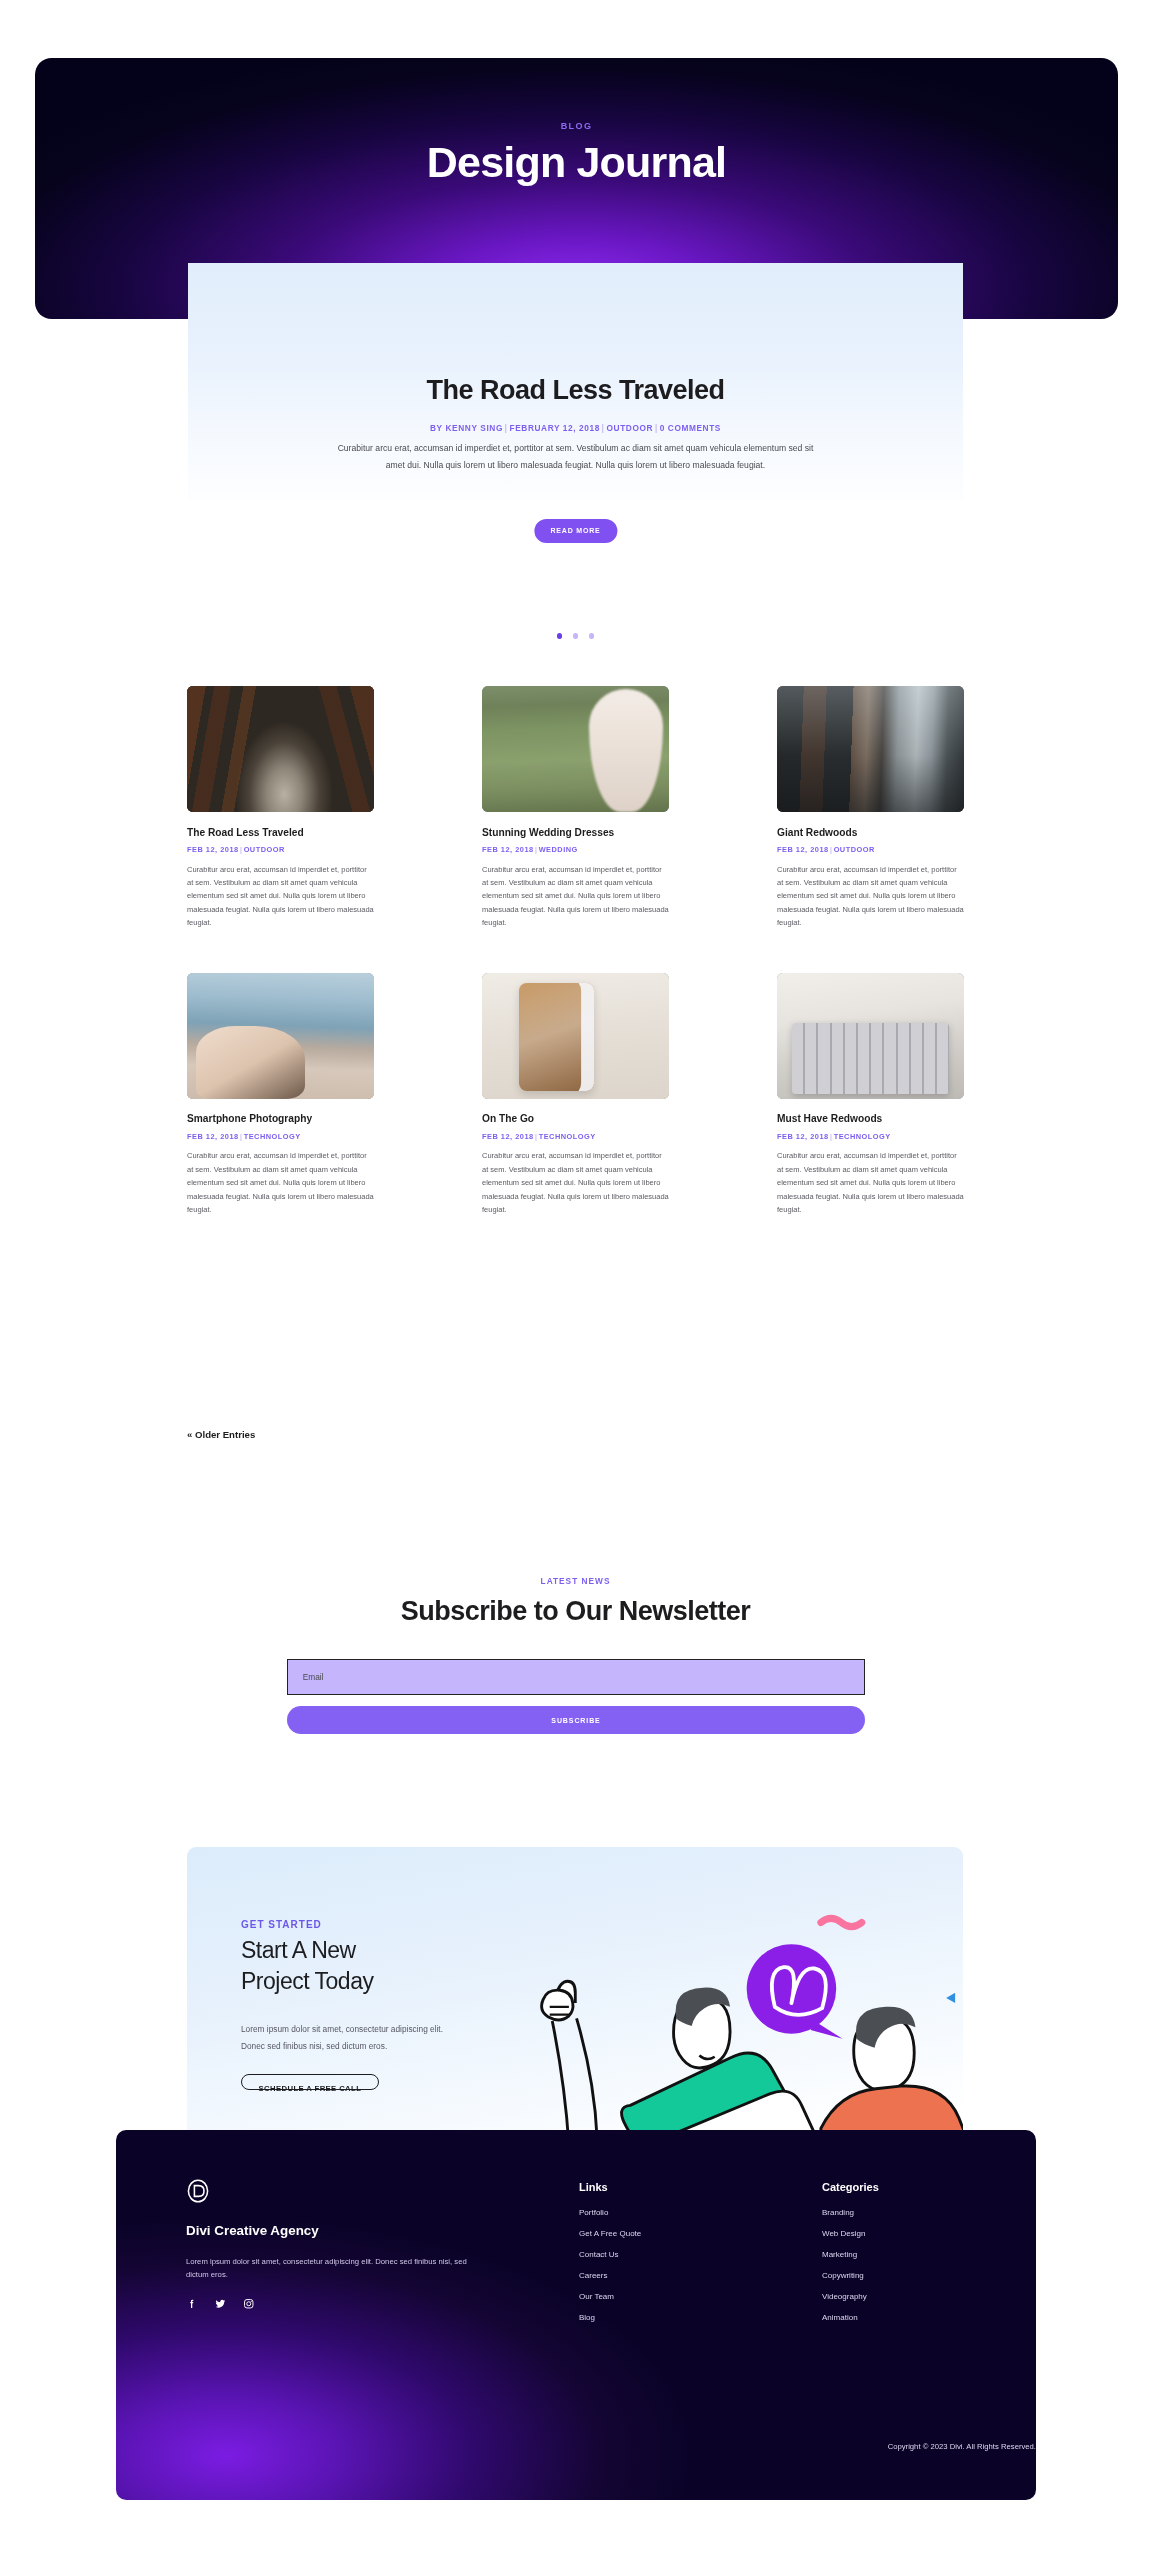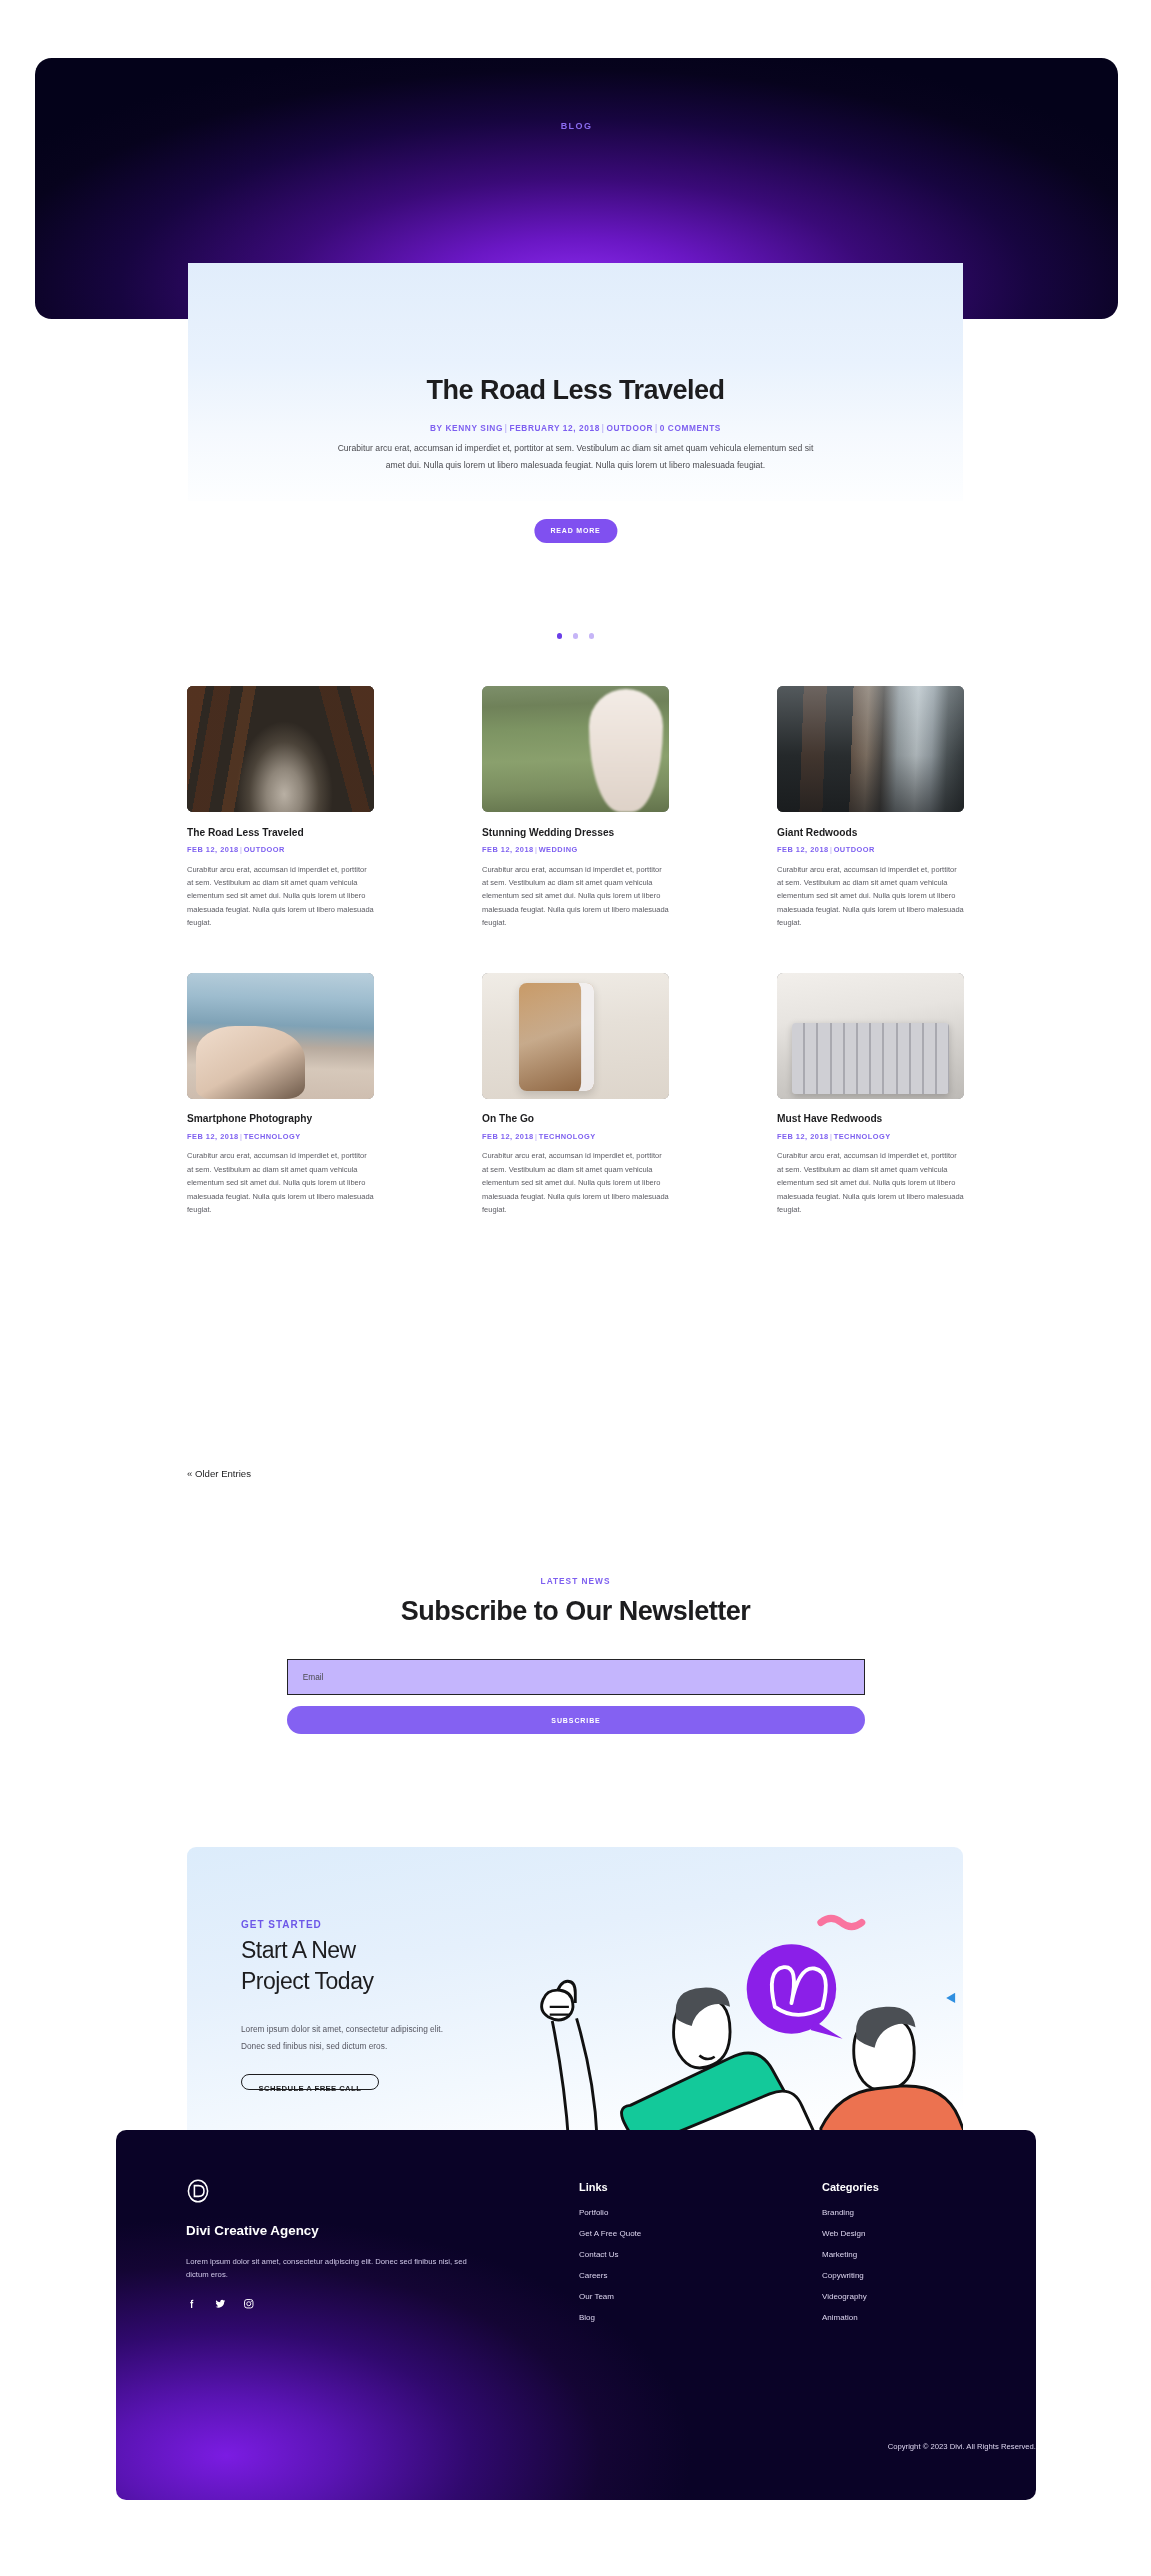--- a/index.html
+++ b/index.html
@@ -121,22 +121,22 @@
     color: #7d5ff0;
   }
   .post-meta .sep { color: #b3a3f3; font-weight: 400; padding: 0 1.3px; }
   .post-excerpt {
     margin-top: 8.3px;
     font-size: 7.5px; line-height: 13.4px;
     color: #5c5c63;
   }
   .older-entries {
     position: absolute;
-    left: 187px; top: 1468px;
-    font-size: 9.6px; font-weight: 400;
+    left: 187px; top: 1429px;
+    font-size: 9.6px; font-weight: 700;
     color: #1d1d1f;
     cursor: pointer;
   }
 
   
   .news-eyebrow {
     position: absolute; left: 0; right: 0; top: 1576px;
     text-align: center;
     font-size: 8.3px; font-weight: 700;
     letter-spacing: 1px;
@@ -328,20 +328,21 @@
       repeating-linear-gradient(90deg, #cfcfd4 0 7.2%, #a9a9b0 7.2% 8.4%),
       linear-gradient(180deg, #d9d9de 0%, #b6b6bd 100%);
     box-shadow: 0 2.6px 7.7px rgba(0,0,0,.18);
   }
 </style>
 </head>
 <body>
 
 <div class="hero">
   <div class="hero-eyebrow">BLOG</div>
+  <div class="hero-title">Design Journal</div>
 </div>
 
 <div class="featured">
   <div class="featured-title">The Road Less Traveled</div>
   <div class="featured-meta">
     <span>BY KENNY SING</span><span class="sep">|</span><span>FEBRUARY 12, 2018</span><span class="sep">|</span><span>OUTDOOR</span><span class="sep">|</span><span>0 COMMENTS</span>
   </div>
   <div class="featured-body">Curabitur arcu erat, accumsan id imperdiet et, porttitor at sem. Vestibulum ac diam sit amet quam vehicula elementum sed sit amet dui. Nulla quis lorem ut libero malesuada feugiat. Nulla quis lorem ut libero malesuada feugiat.</div>
   <button class="read-more">READ MORE</button>
 </div>

